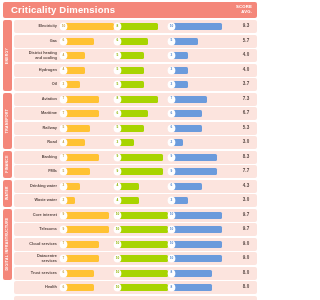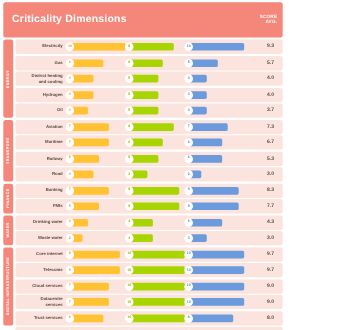--- a/index.html
+++ b/index.html
@@ -11,21 +11,21 @@
   }
   .chart{
     position:relative;width:260px;height:300px;
     background:#ffffff;
     box-sizing:border-box;
     padding:0;
   }
   
   .header{
     display:flex;align-items:center;justify-content:space-between;
-    height:32px;margin:2px 3px 2px 3px;
+    height:16px;margin:2px 3px 2px 3px;
     background:#F4877A;
     border-radius:2px;
     padding:0 5px 0 8px;
     box-sizing:border-box;
   }
   .header-title{
     color:#ffffff;font-size:9.5px;font-weight:bold;letter-spacing:.2px;
     line-height:1;
   }
   .header-score{

